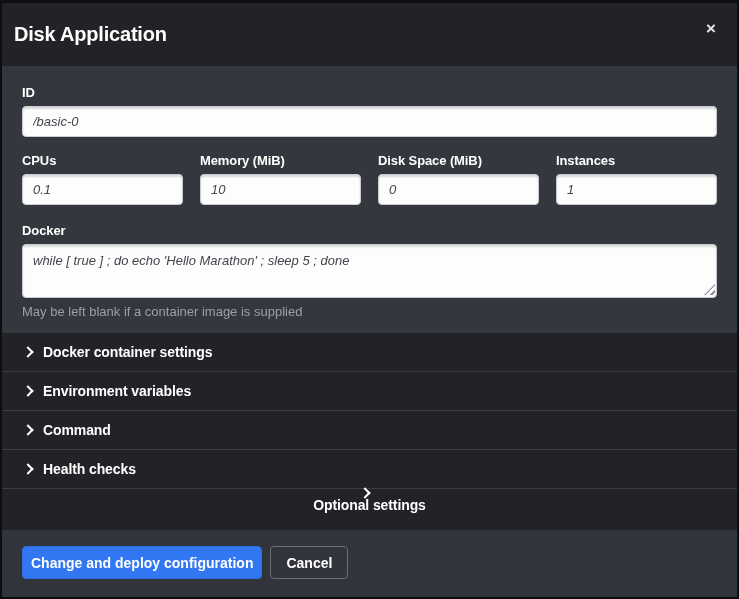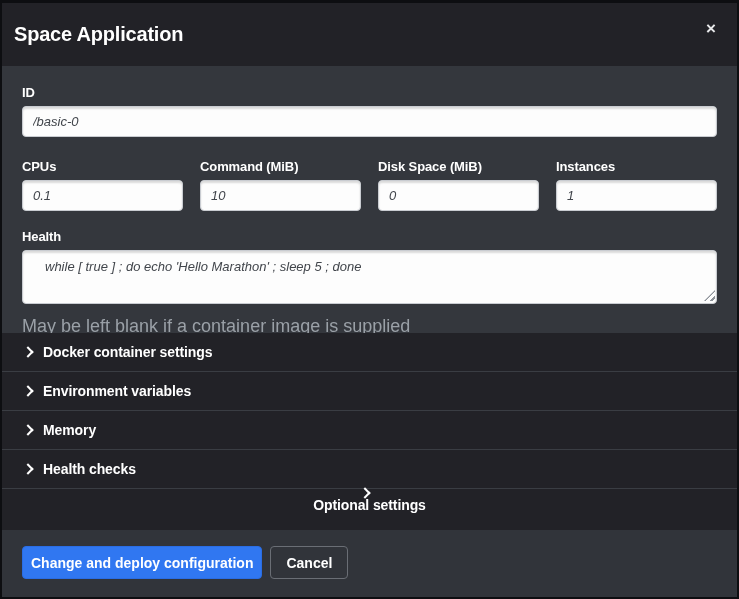--- a/index.html
+++ b/index.html
@@ -48,41 +48,41 @@
     background: #fdfdfd;
     border: 1px solid #c9ccd1;
     border-radius: 4px;
     box-shadow: inset 0 2px 2px rgba(0,0,0,0.14);
     color: #41454b; font-size: 13px;
     font-family: "Liberation Sans", "DejaVu Sans", sans-serif;
     font-style: italic;
   }
   .text-input { height: 31px; padding: 0 10px; }
   .text-area {
-    height: 54px; padding: 7px 22px; resize: none; display: block;
+    height: 54px; padding: 7px 10px; resize: none; display: block;
     line-height: 1.35;
   }
   .textarea-wrap { position: relative; }
   .resize-grip {
     position: absolute; right: 2px; bottom: 3px;
     width: 11px; height: 11px;
     background: repeating-linear-gradient(135deg, transparent 0 3px, #8d9299 3px 4.5px);
     clip-path: polygon(100% 0, 100% 100%, 0 100%);
     pointer-events: none;
   }
   .resource-grid {
     display: grid;
     grid-template-columns: repeat(4, 1fr);
     column-gap: 17px;
-    margin-top: 22px;
+    margin-top: 16px;
   }
   .command-group { margin-top: 18px; }
   .help-text {
-    margin-top: 12px;
-    color: #9aa0a7; font-size: 18px;
+    margin-top: 6px;
+    color: #9aa0a7; font-size: 13px;
   }
   
   .accordion {
     flex: none; height: 197px;
     background: #222227;
   }
   .accordion-row {
     height: 39px;
     display: flex; align-items: center;
     padding: 0 20px;
@@ -130,73 +130,73 @@
     font-weight: 600;
     text-align: center;
   }
 </style>
 </head>
 <body>
 
 <div class="modal">
 
   <div class="modal-header">
-    <div class="modal-title">Space Application</div>
+    <div class="modal-title">Disk Application</div>
     <button class="close-btn">×</button>
   </div>
 
   <div class="modal-body">
 
     <div class="id-group">
       <label class="field-label">ID</label>
       <input class="text-input" type="text" value="/basic-0" style="">
     </div>
 
     <div class="resource-grid">
       <div>
         <label class="field-label">CPUs</label>
         <input class="text-input" type="text" value="0.1" style="">
       </div>
       <div>
-        <label class="field-label">Command (MiB)</label>
+        <label class="field-label">Memory (MiB)</label>
         <input class="text-input" type="text" value="10" style="">
       </div>
       <div>
         <label class="field-label">Disk Space (MiB)</label>
         <input class="text-input" type="text" value="0" style="">
       </div>
       <div>
         <label class="field-label">Instances</label>
         <input class="text-input" type="text" value="1" style="">
       </div>
     </div>
 
     <div class="command-group">
-      <label class="field-label">Health</label>
+      <label class="field-label">Docker</label>
       <div class="textarea-wrap">
         <textarea class="text-area" style="">while [ true ] ; do echo 'Hello Marathon' ; sleep 5 ; done</textarea>
         <span class="resize-grip"></span>
       </div>
       <div class="help-text">May be left blank if a container image is supplied</div>
     </div>
 
   </div>
 
   <div class="accordion">
     <div class="accordion-row">
       <span class="chevron"></span>
       <span class="accordion-label">Docker container settings</span>
     </div>
     <div class="accordion-row">
       <span class="chevron"></span>
       <span class="accordion-label">Environment variables</span>
     </div>
     <div class="accordion-row">
       <span class="chevron"></span>
-      <span class="accordion-label">Memory</span>
+      <span class="accordion-label">Command</span>
     </div>
     <div class="accordion-row">
       <span class="chevron"></span>
       <span class="accordion-label">Health checks</span>
     </div>
     <div class="accordion-row">
       <span class="chevron"></span>
       <span class="accordion-label">Optional settings</span>
     </div>
   </div>

